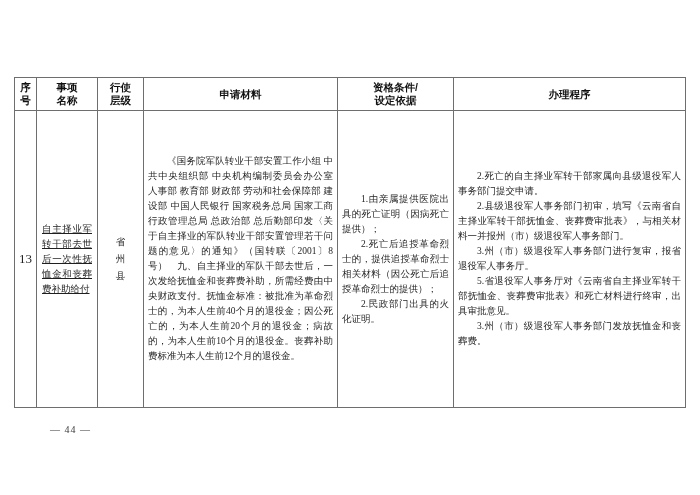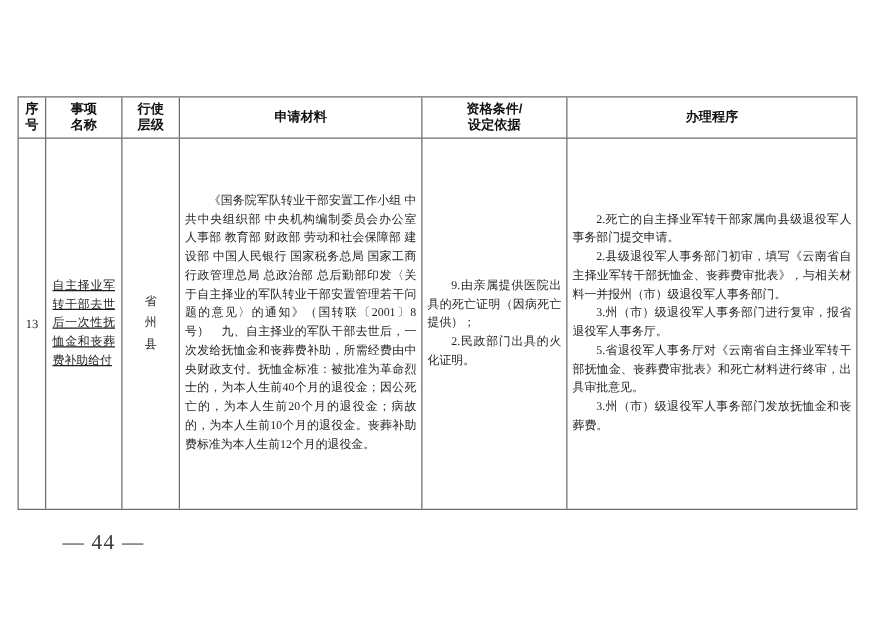--- a/index.html
+++ b/index.html
@@ -21,41 +21,41 @@
   .cell.c1 { border-left:none; }
   .cell.r2 { border-top:1px solid #6e6e6e; }
   .head {
     display:flex; align-items:center; justify-content:center;
     text-align:center; white-space:pre-line;
     font-family:"Liberation Sans","DejaVu Sans",sans-serif;
     font-weight:bold; font-size:10.5px; line-height:13px; color:#111;
   }
   .seq {
     display:flex; align-items:center; justify-content:center;
-    font-size:10px;
+    font-size:13px;
   }
   .name {
     display:flex; align-items:center;
     padding:0 5px; text-align:justify;
     font-size:9.5px; line-height:15px;text-decoration:underline;
   }
   .levels {
     display:flex; align-items:center; justify-content:center;
     text-align:center; white-space:pre-line;
     font-size:9.5px; line-height:17px;
   }
   .text {
     display:flex; flex-direction:column; justify-content:center;
     padding:0 4px; text-align:justify;
     font-size:9.5px; line-height:15px;
   }
   .text p.para { margin:0; text-indent:2em; }
   .footer {
     position:absolute; left:50px; top:424px;
-    font-size:17px; letter-spacing:1px; color:#3c3c3c;
+    font-size:10px; letter-spacing:1px; color:#3c3c3c;
     font-family:"Liberation Serif","DejaVu Serif",serif;
   }
 </style>
 </head>
 <body>
 
 <div class="grid">
   <div class="cell c1 head">序
 号</div>
   <div class="cell head">事项
@@ -69,21 +69,22 @@
 
   <div class="cell c1 r2 seq">13</div>
   <div class="cell r2 name">自主择业军转干部去世后一次性抚恤金和丧葬费补助给付</div>
   <div class="cell r2 levels">省
 州
 县</div>
   <div class="cell r2 text">
       <p class="para">《国务院军队转业干部安置工作小组 中共中央组织部 中央机构编制委员会办公室 人事部 教育部 财政部 劳动和社会保障部 建设部 中国人民银行 国家税务总局 国家工商行政管理总局 总政治部 总后勤部印发〈关于自主择业的军队转业干部安置管理若干问题的意见〉的通知》（国转联〔2001〕8号）　九、自主择业的军队干部去世后，一次发给抚恤金和丧葬费补助，所需经费由中央财政支付。抚恤金标准：被批准为革命烈士的，为本人生前40个月的退役金；因公死亡的，为本人生前20个月的退役金；病故的，为本人生前10个月的退役金。丧葬补助费标准为本人生前12个月的退役金。</p>
     </div>
   <div class="cell r2 text">
-      <p class="para">9.由亲属提供医院出具的死亡证明（因病死亡提供）；</p>
+      <p class="para">1.由亲属提供医院出具的死亡证明（因病死亡提供）；</p>
+      <p class="para">2.死亡后追授革命烈士的，提供追授革命烈士相关材料（因公死亡后追授革命烈士的提供）；</p>
       <p class="para">2.民政部门出具的火化证明。</p>
     </div>
   <div class="cell r2 text">
       <p class="para">2.死亡的自主择业军转干部家属向县级退役军人事务部门提交申请。</p>
       <p class="para">2.县级退役军人事务部门初审，填写《云南省自主择业军转干部抚恤金、丧葬费审批表》，与相关材料一并报州（市）级退役军人事务部门。</p>
       <p class="para">3.州（市）级退役军人事务部门进行复审，报省退役军人事务厅。</p>
       <p class="para">5.省退役军人事务厅对《云南省自主择业军转干部抚恤金、丧葬费审批表》和死亡材料进行终审，出具审批意见。</p>
       <p class="para">3.州（市）级退役军人事务部门发放抚恤金和丧葬费。</p>
     </div>
 </div>

